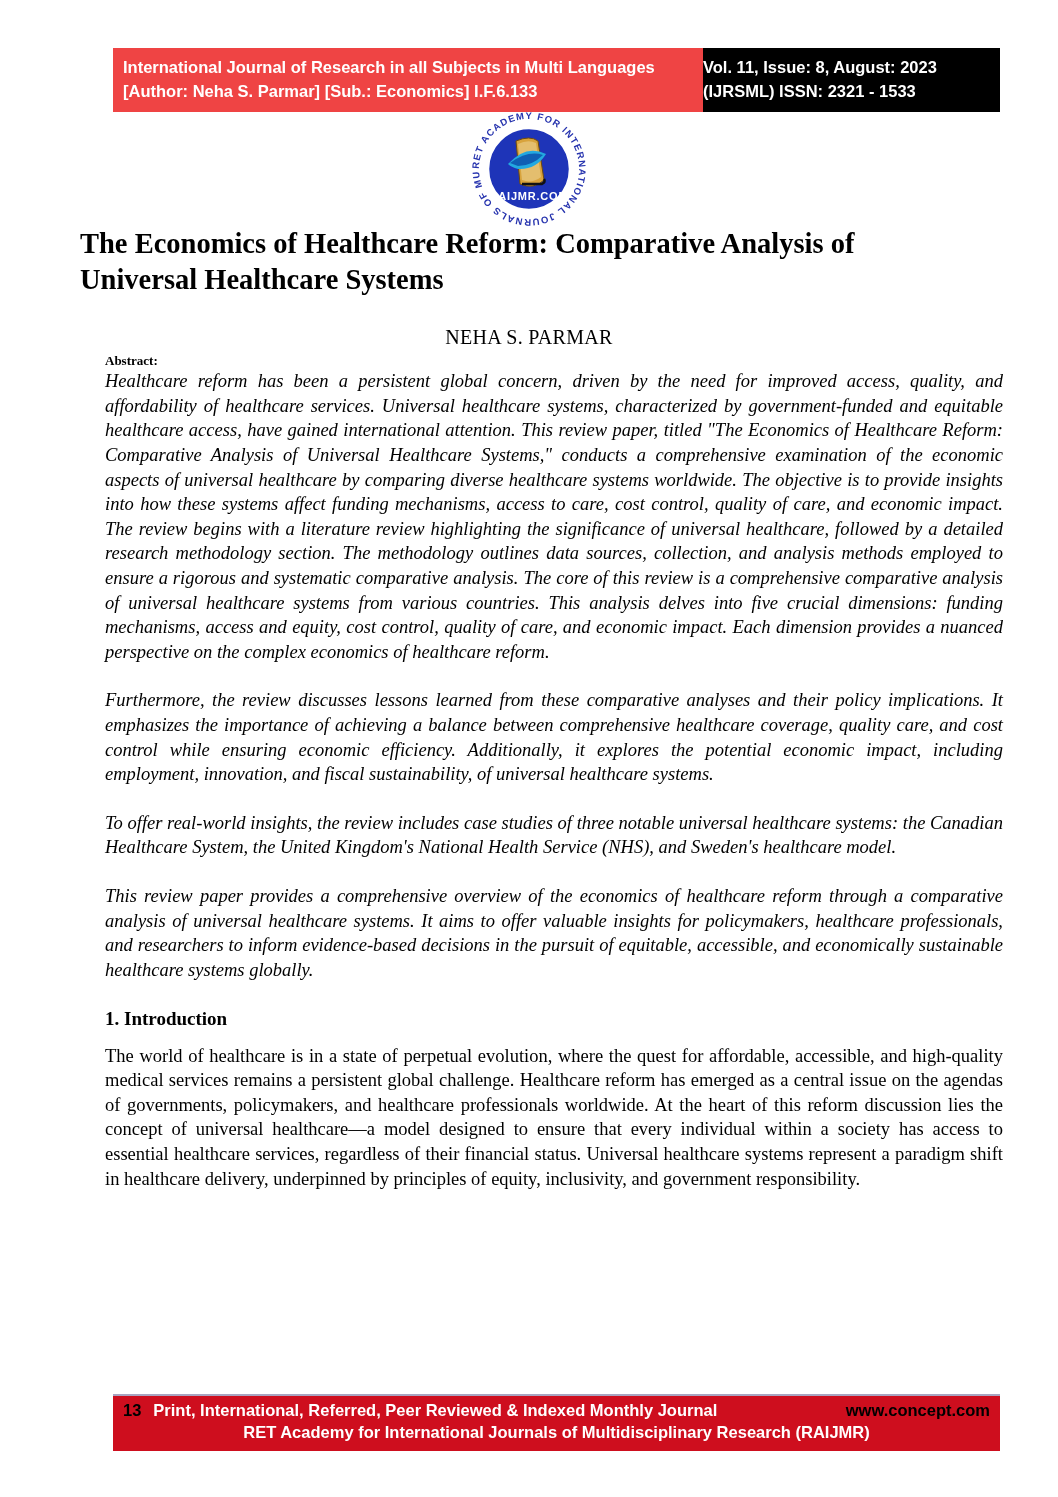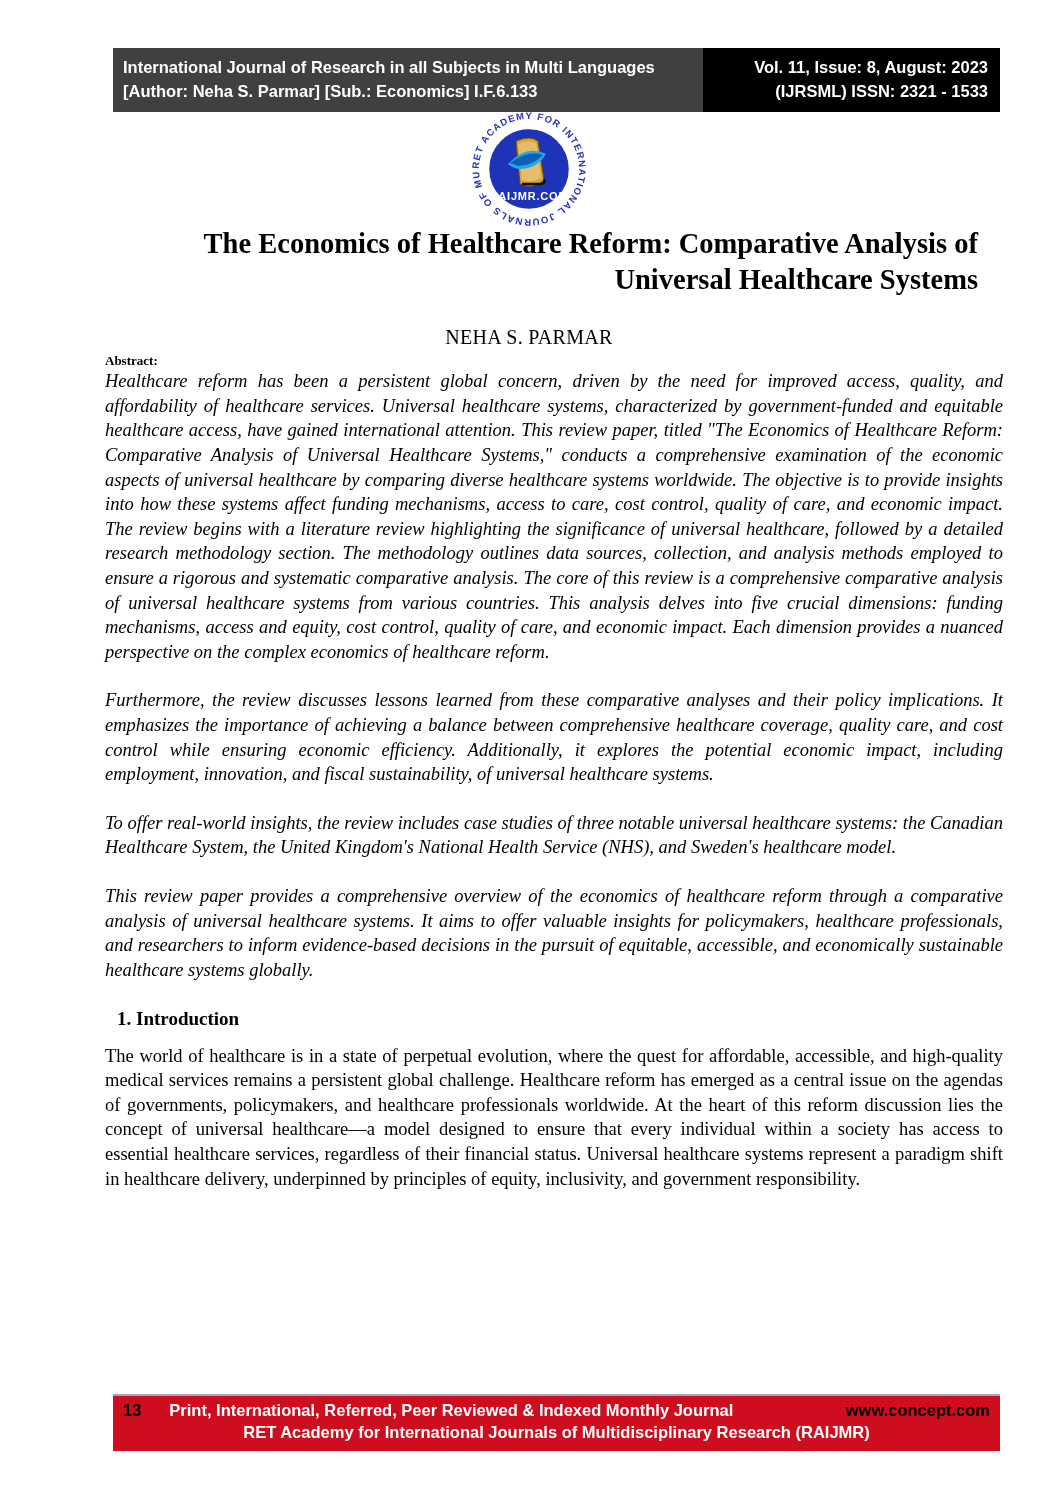--- a/index.html
+++ b/index.html
@@ -13,71 +13,71 @@
   }
 
   
   .header {
     position: absolute; left: 113px; top: 48px; width: 887px; height: 64px;
     display: flex;
     font-family: "Liberation Sans", sans-serif;
     font-weight: bold; font-size: 16.5px; line-height: 24px;
   }
   .header-left {
-    flex: 1; background: #404040; color: #fff;
+    flex: 1; background: #ef4444; color: #fff;
     padding: 7px 0 18px 10px;
   }
   .header-right {
     width: 297px; background: #000; color: #fff;
-    text-align: right; padding: 7px 12px 0 0;
+    text-align: left; padding: 7px 12px 0 0;
   }
 
   
   .logo-wrap {
     position: absolute; top: 110px; left: 0; width: 100%;
     display: flex; justify-content: center;
   }
 
   
   .title {
     position: absolute; top: 226px; left: 80px; width: 898px;
-    text-align: right; font-weight: bold; font-size: 28.5px; line-height: 1.27;
+    text-align: left; font-weight: bold; font-size: 28.5px; line-height: 1.27;
   }
   .author {
     position: absolute; top: 326px; left: 0; width: 100%;
     text-align: center; font-size: 20px; letter-spacing: 0.3px;
   }
 
   
   .content {
     position: absolute; left: 105px; top: 352px; width: 898px;
     font-size: 18.5px; line-height: 1.33;
   }
   .abstract-heading { font-weight: bold; font-size: 13px; }
   .content p.abs { font-style: italic; text-align: justify; margin-bottom: 24px; }
   .keywords {
     border-top: 3px solid #000; border-bottom: 3px solid #000;
     padding: 9px 0; margin-top: 4px;
   }
   .keywords .kw-label { font-weight: bold; }
   .keywords .kw-text { font-style: italic; }
-  .intro-heading { font-weight: bold; font-size: 19px; margin-top: 24px; margin-left: 12px; }
+  .intro-heading { font-weight: bold; font-size: 19px; margin-top: 24px; }
   .intro-text { text-align: justify; margin-top: 12px; }
 
   
   .footer {
     position: absolute; left: 113px; top: 1394px; width: 887px;
     background: #CE0E1E;
     border-top: 2px solid #A8A4C0;
     font-family: "Liberation Sans", sans-serif;
     font-weight: bold; font-size: 16.5px;
     color: #fff;
     padding: 5px 10px 9px 10px;
   }
-  .footer-row1 { display: flex; align-items: baseline; gap: 28px; }
+  .footer-row1 { display: flex; align-items: baseline; gap: 12px; }
   .footer-page { color: #000; }
   .footer-site { margin-left: auto; color: #000; }
   .footer-row2 { text-align: center; margin-top: 3px; }
 </style>
 </head>
 <body>
 
 <div class="header">
   <div class="header-left">
     <div>International Journal of Research in all Subjects in Multi Languages</div>

